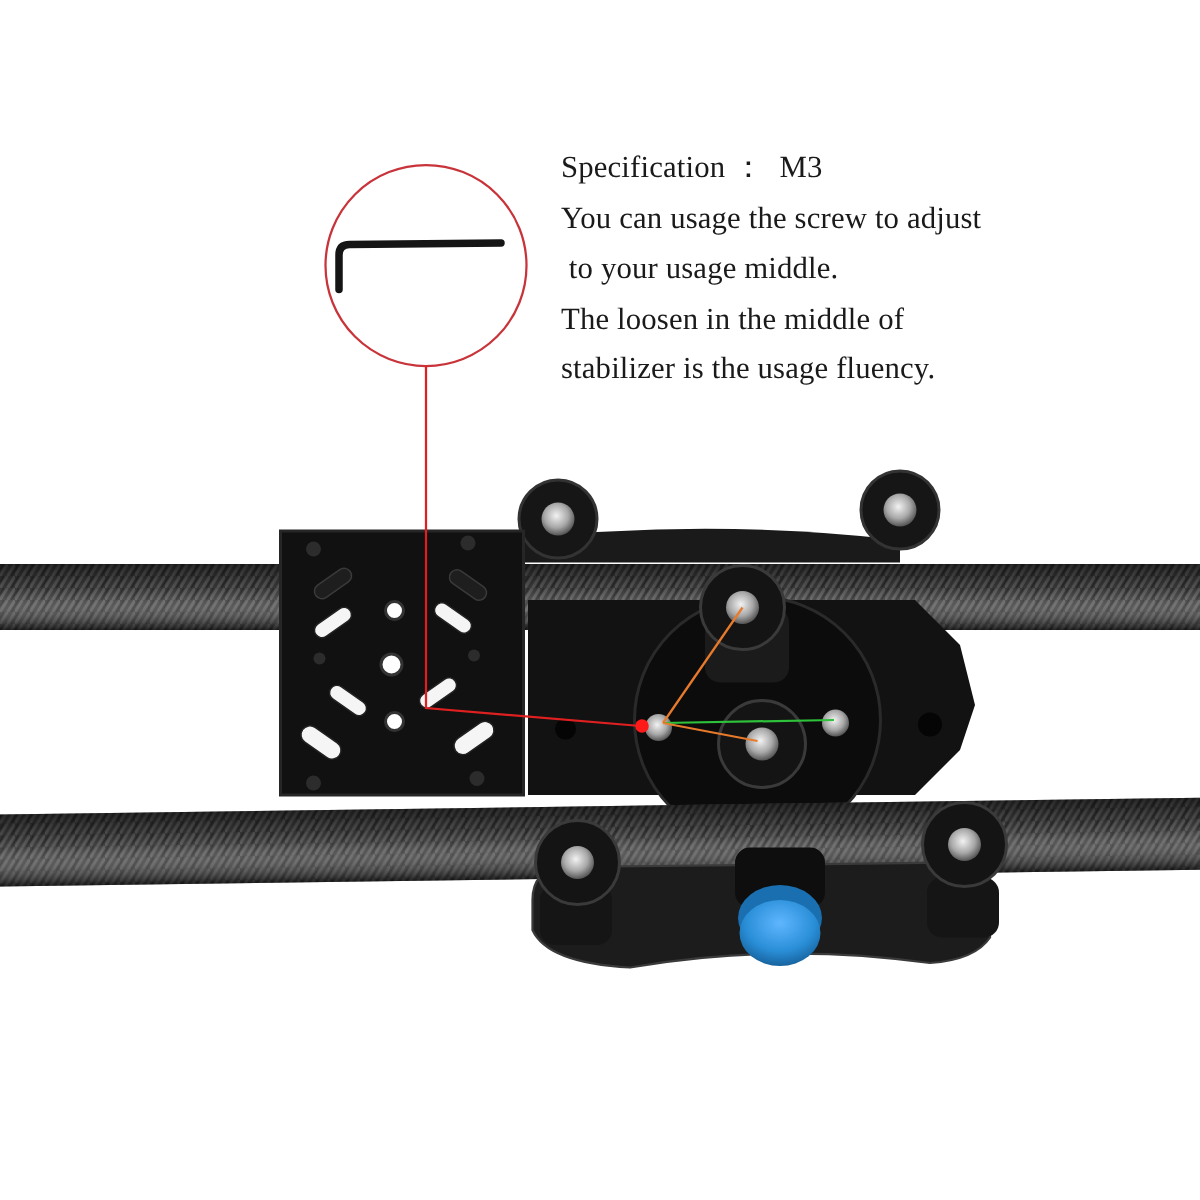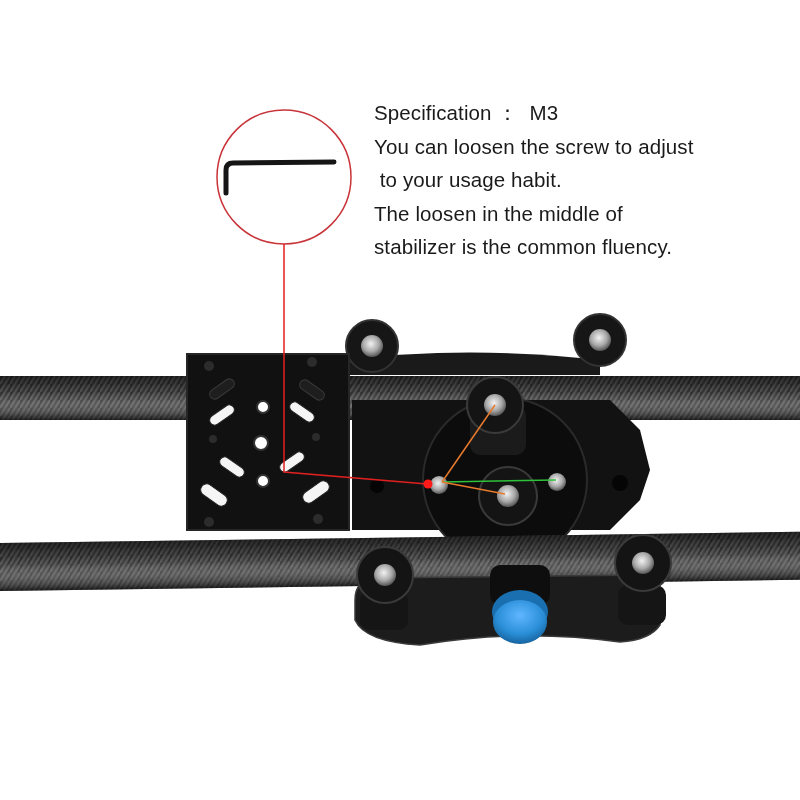--- a/index.html
+++ b/index.html
@@ -1,29 +1,29 @@
 <!DOCTYPE html>
 <html><head>
   <meta charset="utf-8">
   <style>
     html, body { margin: 0; padding: 0; background: #ffffff; }
     body { width: 800px; height: 800px; position: relative; overflow: hidden; font-family: "Liberation Sans", sans-serif; }
     .spec-text { position: absolute; left: 374px; top: 96px; width: 420px; color: #1a1a1a; font-size: 20.5px; line-height: 33.5px; letter-spacing: 0.1px; }
-    .spec-text div { white-space: pre; }
+    .spec-text div { white-space: pre; font-family: Liberation Serif, serif; }
     svg.scene { position: absolute; left: 0; top: 0; }
   </style>
 </head>
 <body>
 
 <div class="spec-text">
   <div>Specification ：  M3</div>
-  <div>You can loosen the screw to adjust</div>
-  <div> to your usage habit.</div>
+  <div>You can usage the screw to adjust</div>
+  <div> to your usage middle.</div>
   <div>The loosen in the middle of</div>
-  <div>stabilizer is the common fluency.</div>
+  <div>stabilizer is the usage fluency.</div>
 </div>
 
 <svg class="scene" width="800" height="800" viewBox="0 0 800 800">
   <defs>
     <pattern id="carbon" width="10" height="8" patternUnits="userSpaceOnUse">
       <rect width="10" height="8" fill="#3b3b3b"></rect>
       <path d="M0 8 L5 0 M5 8 L10 0" stroke="#5a5a5a" stroke-width="2"></path>
       <path d="M0 4 L2.5 0 M7.5 8 L10 4" stroke="#2a2a2a" stroke-width="1"></path>
     </pattern>
     <linearGradient id="railShade" x1="0" y1="0" x2="0" y2="1">

